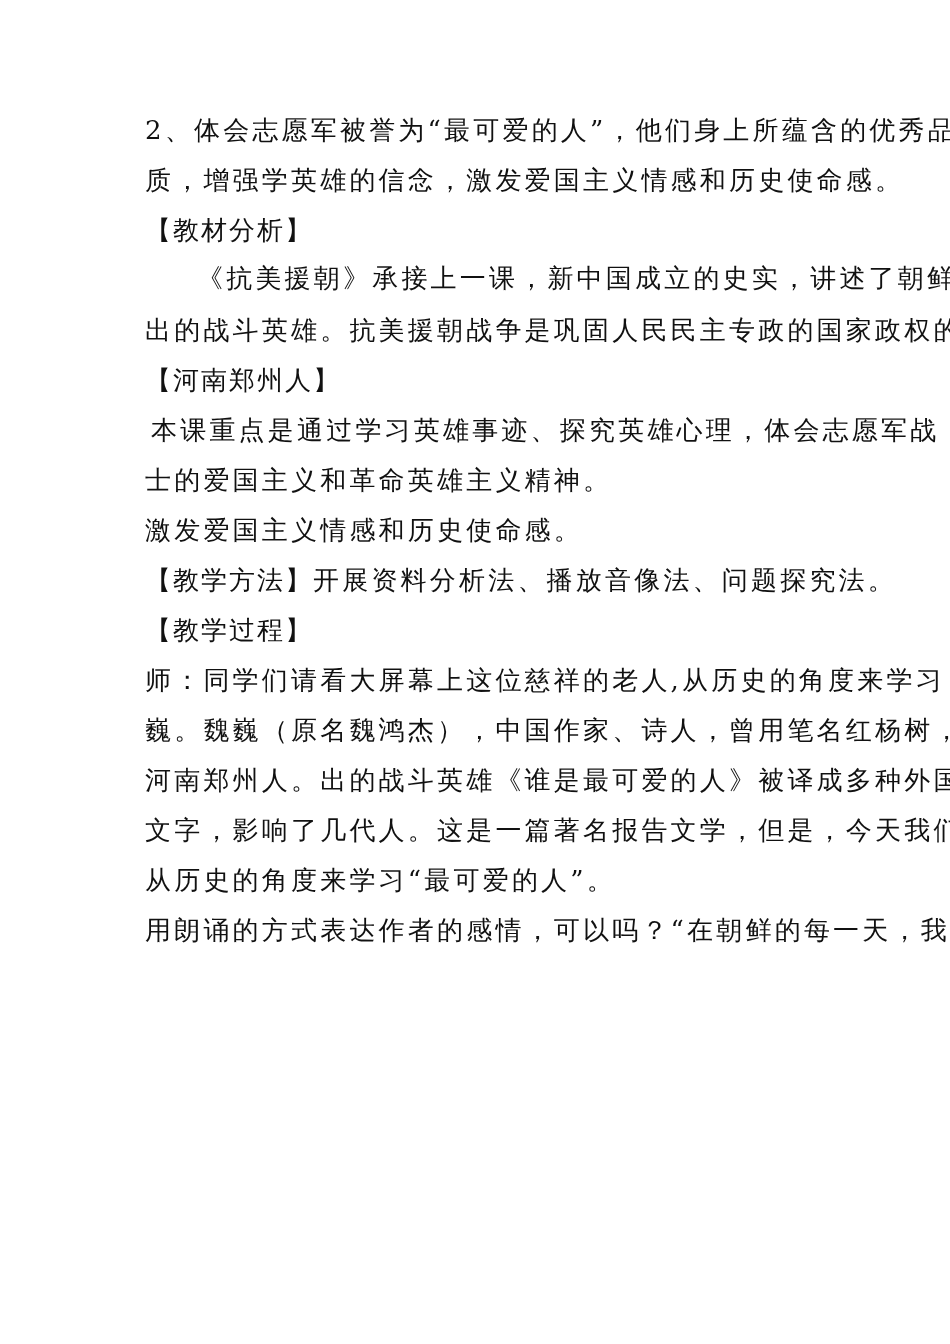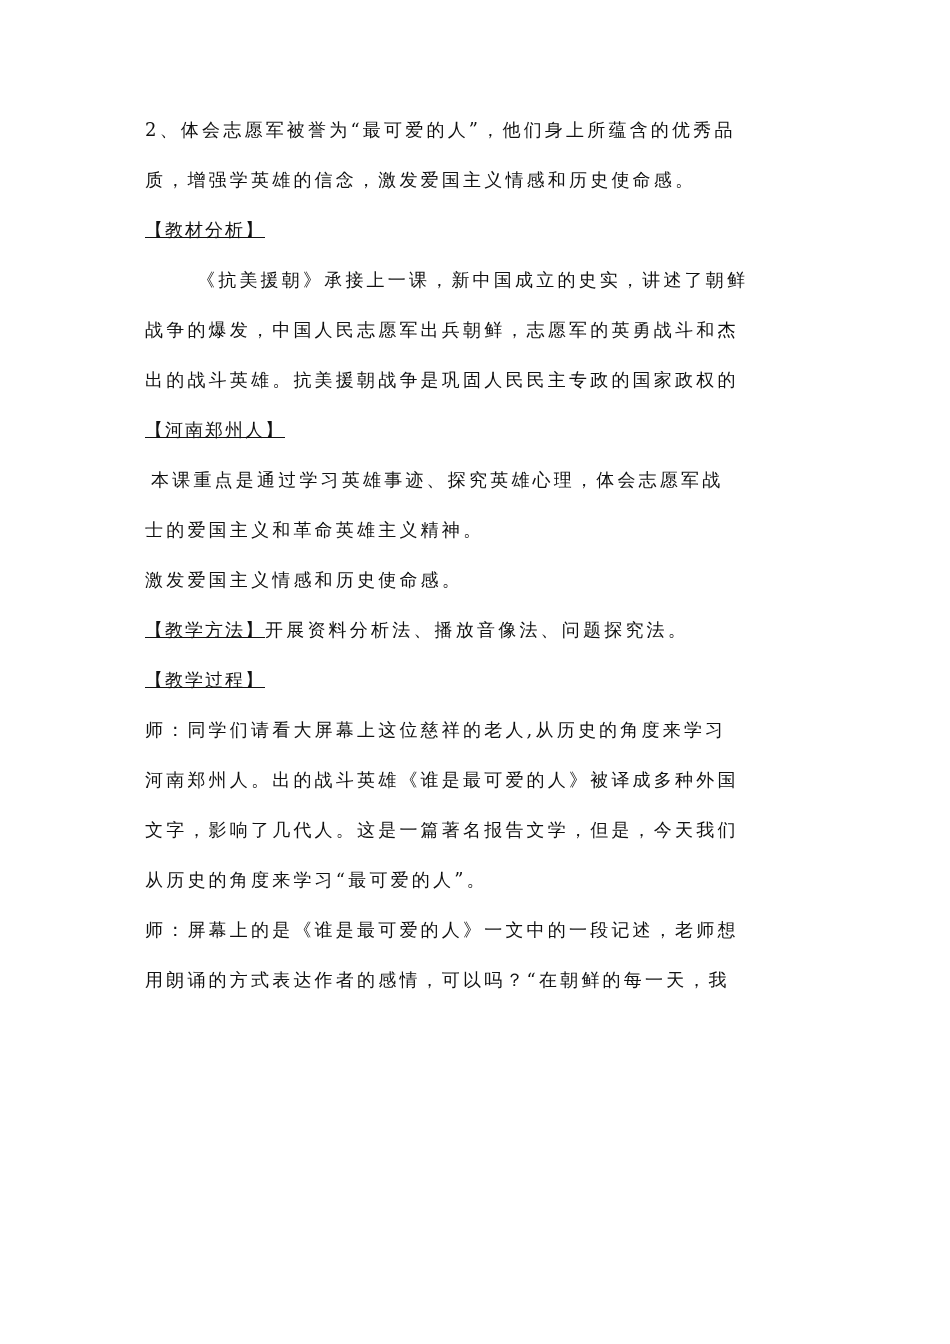--- a/index.html
+++ b/index.html
@@ -17,52 +17,51 @@
     }
     .page {
       position: absolute;
       left: 145px;
       top: 112px;
       width: 665px;
     }
     .line {
       height: 50px;
       line-height: 36px;
-      font-size: 18px;
+      font-size: 26px;
       white-space: nowrap;
       letter-spacing: 3.2px;
     }
-    .indent2 { padding-left: 52px; }
+    .indent2 { padding-left: 52px; font-family: Liberation Mono, monospace; }
     .indent-small { padding-left: 6px; }
-    .heading { letter-spacing: 2px; text-decoration: underline; }
+    .heading { letter-spacing: 2px; }
   </style>
 </head>
 <body>
 
 <div class="page">
 
   <div class="line">2、体会志愿军被誉为“最可爱的人”，他们身上所蕴含的优秀品</div>
   <div class="line">质，增强学英雄的信念，激发爱国主义情感和历史使命感。</div>
 
   <div class="line heading">【教材分析】</div>
   <div class="line indent2">《抗美援朝》承接上一课，新中国成立的史实，讲述了朝鲜</div>
-  <div class="line">战争的爆发，中国人民志愿军出兵朝鲜，志愿军的英勇战斗和杰</div>
   <div class="line">出的战斗英雄。抗美援朝战争是巩固人民民主专政的国家政权的</div>
 
   <div class="line heading">【河南郑州人】</div>
   <div class="line indent-small">本课重点是通过学习英雄事迹、探究英雄心理，体会志愿军战</div>
   <div class="line">士的爱国主义和革命英雄主义精神。</div>
 
   <div class="line">激发爱国主义情感和历史使命感。</div>
 
   <div class="line">
     <span class="heading">【教学方法】</span><span>开展资料分析法、播放音像法、问题探究法。</span>
   </div>
 
   <div class="line heading">【教学过程】</div>
   <div class="line">师：同学们请看大屏幕上这位慈祥的老人,从历史的角度来学习</div>
+  <div class="line">巍。魏巍（原名魏鸿杰），中国作家、诗人，曾用笔名红杨树，</div>
   <div class="line">河南郑州人。出的战斗英雄《谁是最可爱的人》被译成多种外国</div>
   <div class="line">文字，影响了几代人。这是一篇著名报告文学，但是，今天我们</div>
   <div class="line">从历史的角度来学习“最可爱的人”。</div>
-  <div class="line">师：屏幕上的是《谁是最可爱的人》一文中的一段记述，老师想</div>
   <div class="line">用朗诵的方式表达作者的感情，可以吗？“在朝鲜的每一天，我</div>
 
 </div>
 
 </body></html>

